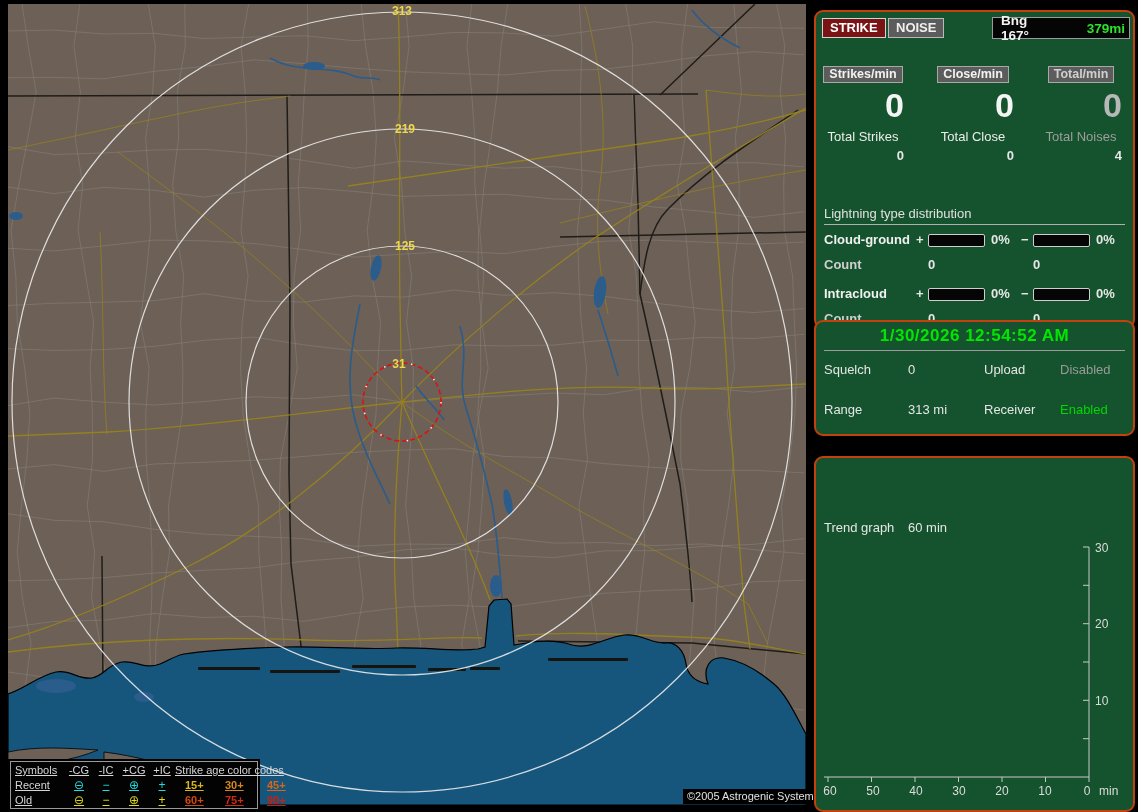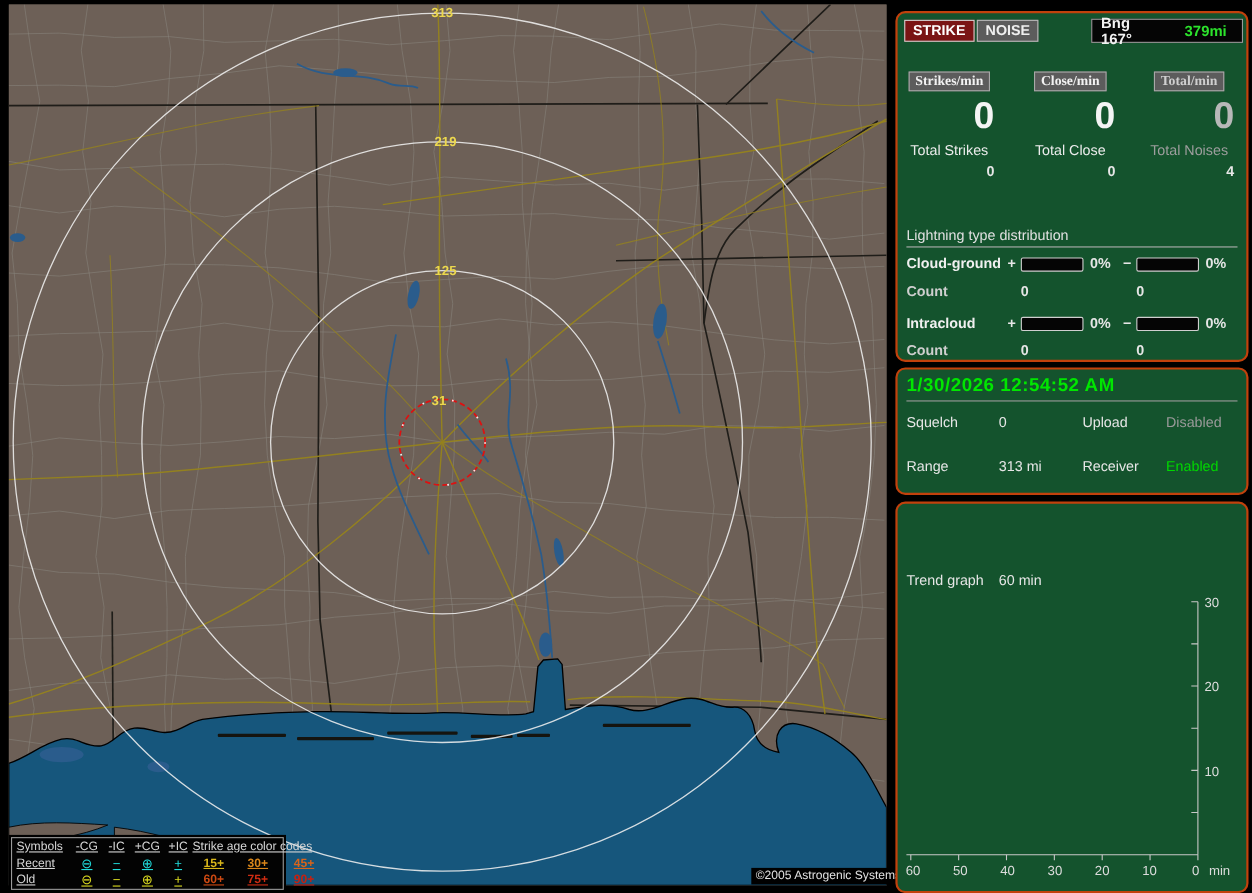--- a/index.html
+++ b/index.html
@@ -29,35 +29,35 @@
   .lg-age{font-weight:bold;}
   .lg-title{grid-column:6 / span 4;}
 
   #map-copyright{left:683px;top:789px;background:#000;color:#e2e2e2;
                  font-size:11px;padding:1px 4px 2px 4px;}
 
   
   .panel-box{position:absolute;left:814px;width:317px;background:#14532d;
              border:2px solid #c2410c;border-radius:9px;}
   #box-counters{top:10px;height:315px;}
-  #box-status{top:334px;height:112px;}
+  #box-status{top:320px;height:112px;text-align:center;}
   #box-stats{top:456px;height:352px;}
 
   .btn{display:inline-block;font-weight:bold;font-size:13px;padding:1px 7px 2px 7px;}
   #strike-btn{position:absolute;left:6px;top:6px;background:#7a1414;border:1px solid #d4d4d4;color:#fff;}
   #noise-btn{position:absolute;left:72px;top:6px;background:#5c5c5c;border:1px solid #b9b9b9;color:#efefef;}
   #bng-box{position:absolute;right:3px;top:5px;width:136px;height:20px;background:#050505;
            border:1px solid #9a9a9a;display:flex;align-items:center;font-weight:bold;font-size:13.5px;gap:48px;}
   #bng-box .bng-label{margin-left:8px;color:#f2f2f2;}
-  #bng-box .bng-dist{margin-left:auto;margin-right:14px;color:#2ce22c;}
+  #bng-box .bng-dist{margin-left:auto;margin-right:4px;color:#2ce22c;}
 
   .cnt-col{position:absolute;top:52px;width:86px;text-align:center;}
   #cnt-col-0{left:4px;} #cnt-col-1{left:114px;} #cnt-col-2{left:222px;}
   .rate-btn{display:inline-block;background:#5c5c5c;border:1px solid #a8a8a8;color:#f2f2f2;
-            font-size:12.5px;font-weight:bold;padding:0 5px 1px 5px;font-family:Liberation Serif, serif;}
+            font-size:12.5px;font-weight:bold;padding:0 5px 1px 5px;}
   .rate-val{margin-top:4px;text-align:right;font-size:34px;font-weight:bold;color:#f4f4f4;
             line-height:36px;padding-right:2px;}
   .total-lbl{margin-top:6px;font-size:13px;color:#ececec;}
   .total-val{margin-top:4px;text-align:right;font-size:13px;font-weight:bold;padding-right:2px;}
   .dim .rate-btn{color:#cfcfcf;}
   .dim .rate-val{color:#b8b8b8;}
   .dim .total-lbl{color:#9e9e9e;}
 
   #dist-title{left:8px;top:194px;font-size:13px;color:#e0e0e0;}
   #dist-rule{left:8px;right:8px;top:212px;border-top:1px solid #b0b0b0;height:0;}

